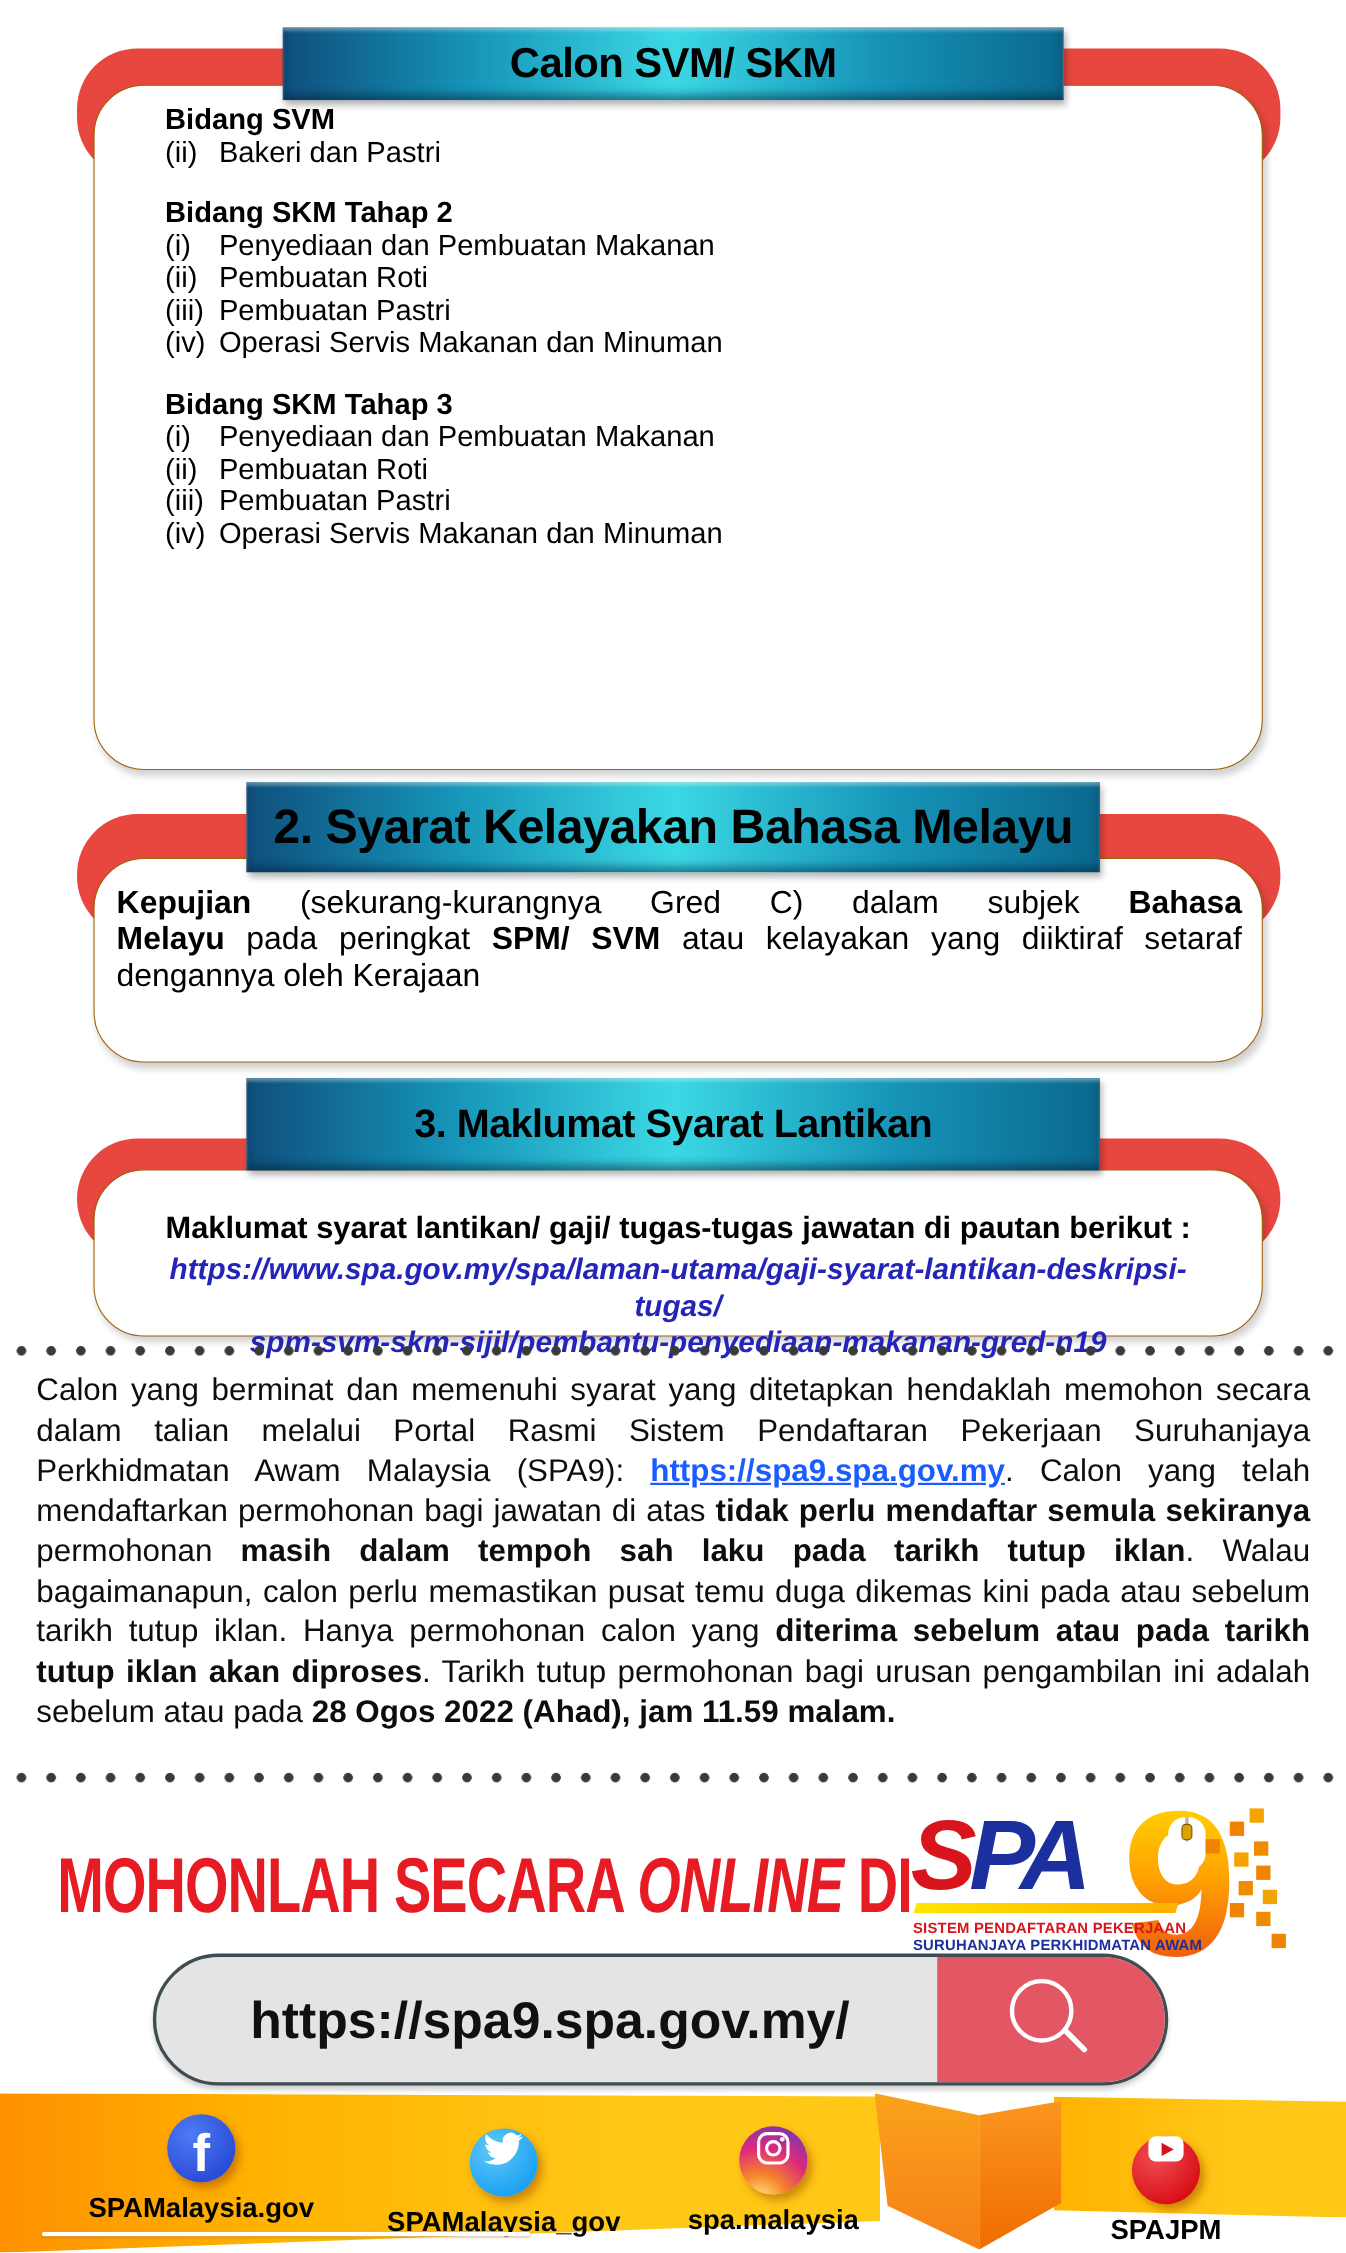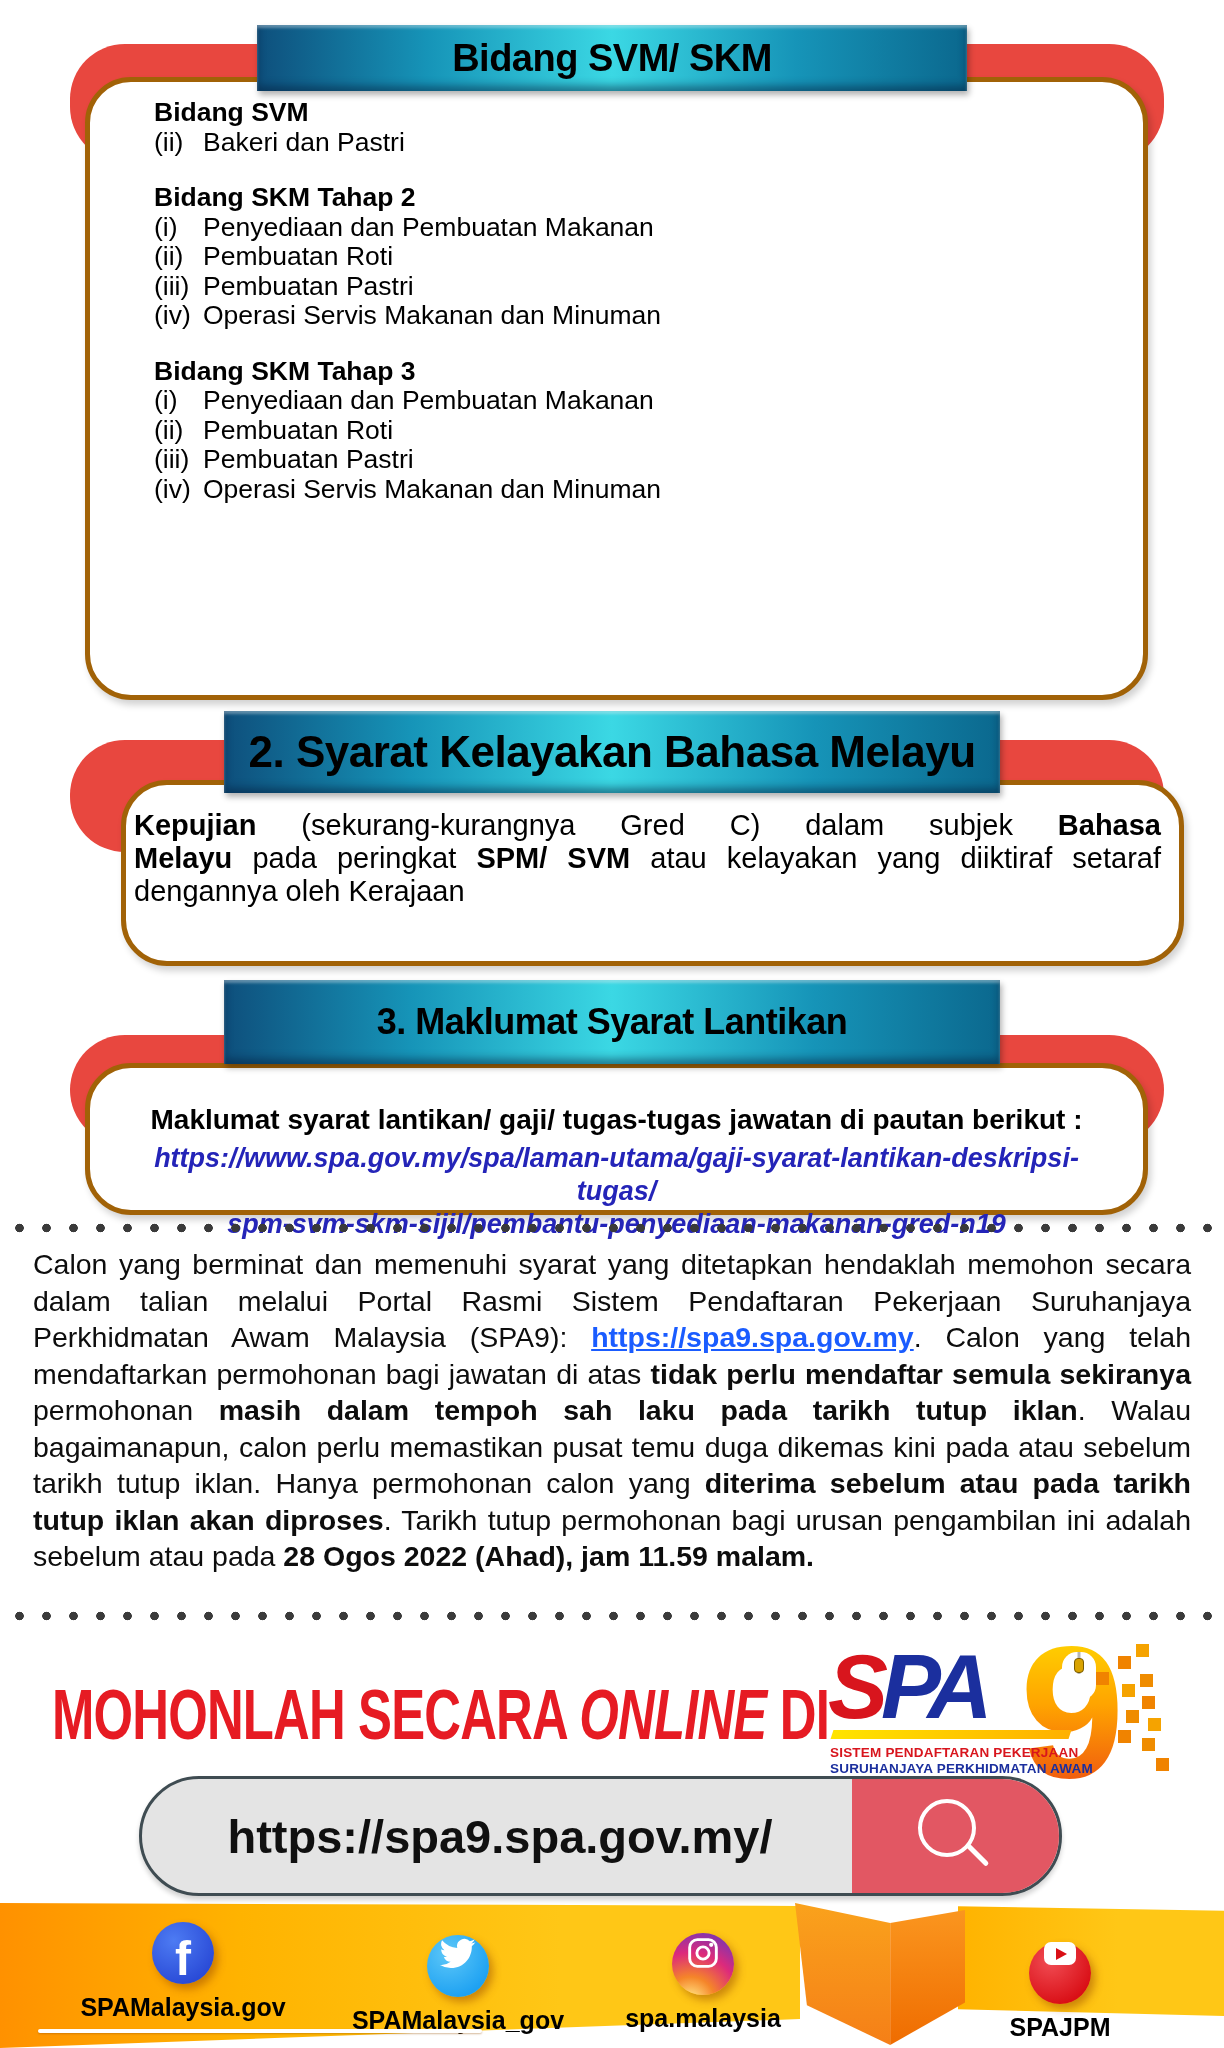--- a/index.html
+++ b/index.html
@@ -6,24 +6,24 @@
   body{width:1224px;height:2048px;font-family:"Liberation Sans","DejaVu Sans",sans-serif;}
   .poster{position:relative;width:1224px;height:2048px;background:#fff;overflow:hidden;}
 
   
   .ribbon{position:absolute;left:70px;width:1094px;background:#e8473f;border-radius:55px;z-index:1;}
   .r1{top:44px;height:118px;}
   .r2{top:740px;height:112px;}
   .r3{top:1035px;height:110px;}
 
   
-  .card{position:absolute;left:85px;width:1063px;background:#fff;border:5px solid #a16207;
+  .card{position:absolute;left:85px;width:1063px;background:#fff;border:1px solid #a16207;
         border-radius:46px;box-shadow:3px 5px 7px rgba(0,0,0,.18);z-index:2;box-sizing:border-box;}
   .c1{top:77px;height:623px;padding:16px 40px 0 64px;}
-  .c2{top:780px;height:186px;padding:24px 18px 0 8px;margin-left:36px;}
+  .c2{top:780px;height:186px;padding:24px 18px 0 20px;}
   .c3{top:1063px;height:152px;padding:36px 30px 0 30px;text-align:center;}
 
   
   .banner{position:absolute;z-index:3;display:flex;align-items:center;justify-content:center;
           background:linear-gradient(90deg,#0e4f7c 0%,#1694b8 24%,#3bd8e4 50%,#1694b8 76%,#0b688e 100%);
           box-shadow:inset 0 3px 3px rgba(255,255,255,.35), inset 0 -5px 8px rgba(3,28,58,.5), 2px 4px 6px rgba(0,0,0,.3);
           color:#000;font-weight:900;letter-spacing:-0.5px;}
   .b1{left:257px;top:25px;width:710px;height:66px;font-size:38px;}
   .b2{left:224px;top:711px;width:776px;height:82px;font-size:44px;}
   .b3{left:224px;top:980px;width:776px;height:84px;font-size:36px;}
@@ -146,21 +146,21 @@
         <div class="bgroup">
           <h3>Bidang SKM Tahap 3</h3>
           <div class="brow"><span class="num">(i)</span><span class="itm">Penyediaan dan Pembuatan Makanan</span></div>
           <div class="brow"><span class="num">(ii)</span><span class="itm">Pembuatan Roti</span></div>
           <div class="brow"><span class="num">(iii)</span><span class="itm">Pembuatan Pastri</span></div>
           <div class="brow"><span class="num">(iv)</span><span class="itm">Operasi Servis Makanan dan Minuman</span></div>
         </div>
       </div>
   </div>
   <div class="banner b1">
-    <span>Bidang SVM/ SKM</span>
+    <span>Calon SVM/ SKM</span>
   </div>
 
   <div class="ribbon r2"></div>
   <div class="card c2">
     <div>
         <div class="jline"><span class="seg-bold">Kepujian</span><span> (sekurang-kurangnya Gred C) dalam subjek </span><span class="seg-bold">Bahasa</span></div>
         <div class="jline"><span class="seg-bold">Melayu</span><span> pada peringkat </span><span class="seg-bold">SPM/ SVM</span><span> atau kelayakan yang diiktiraf setaraf</span></div>
         <div class="jline"><span>dengannya oleh Kerajaan</span></div>
       </div>
   </div>

